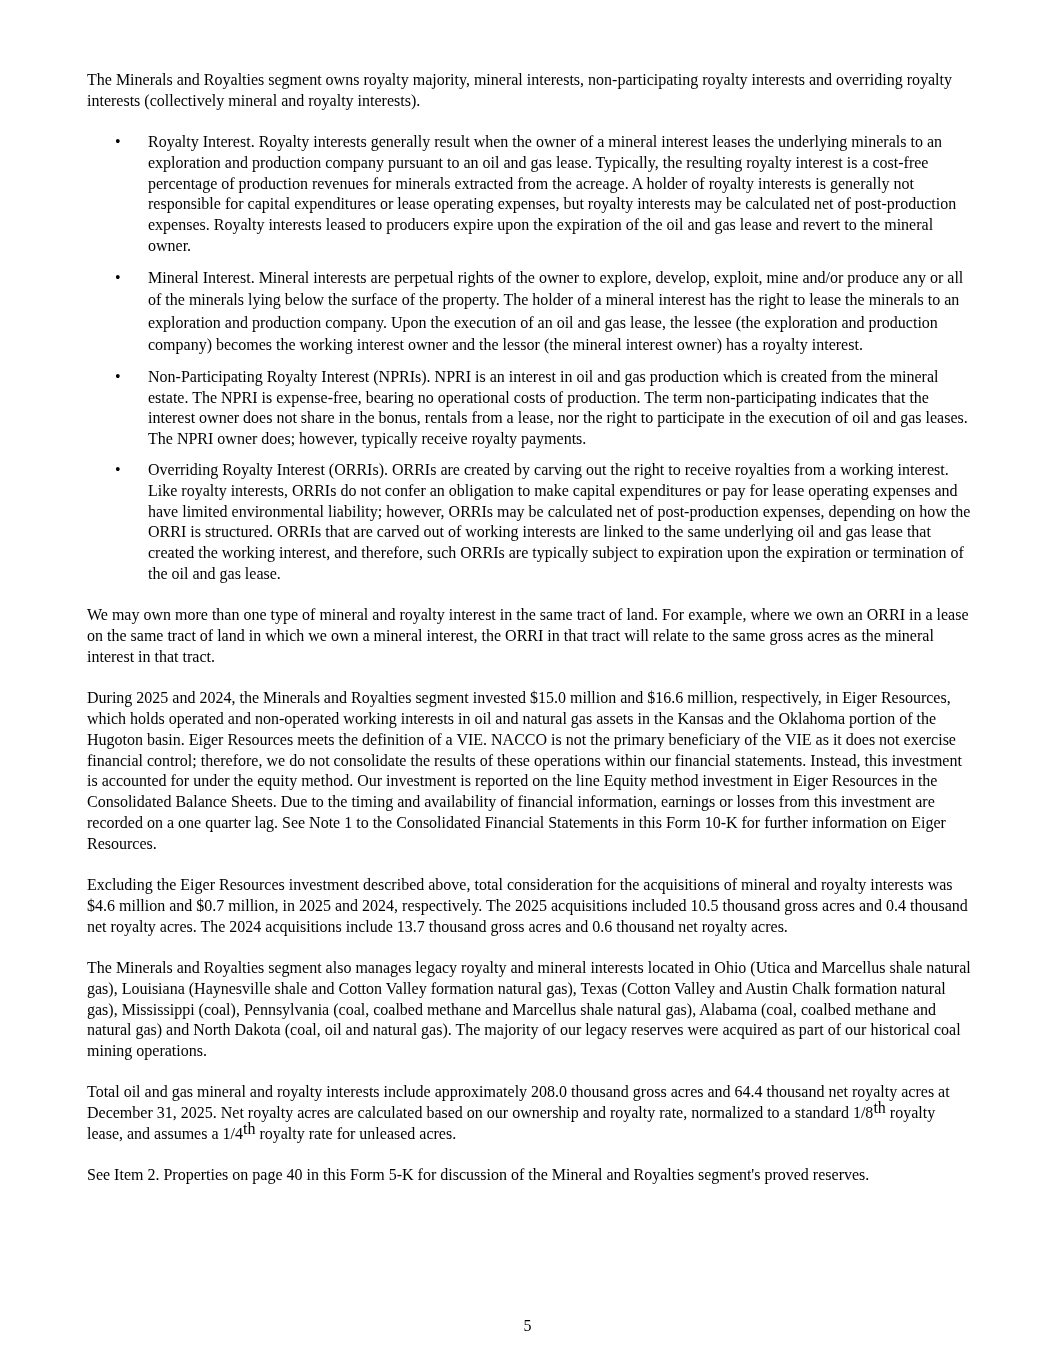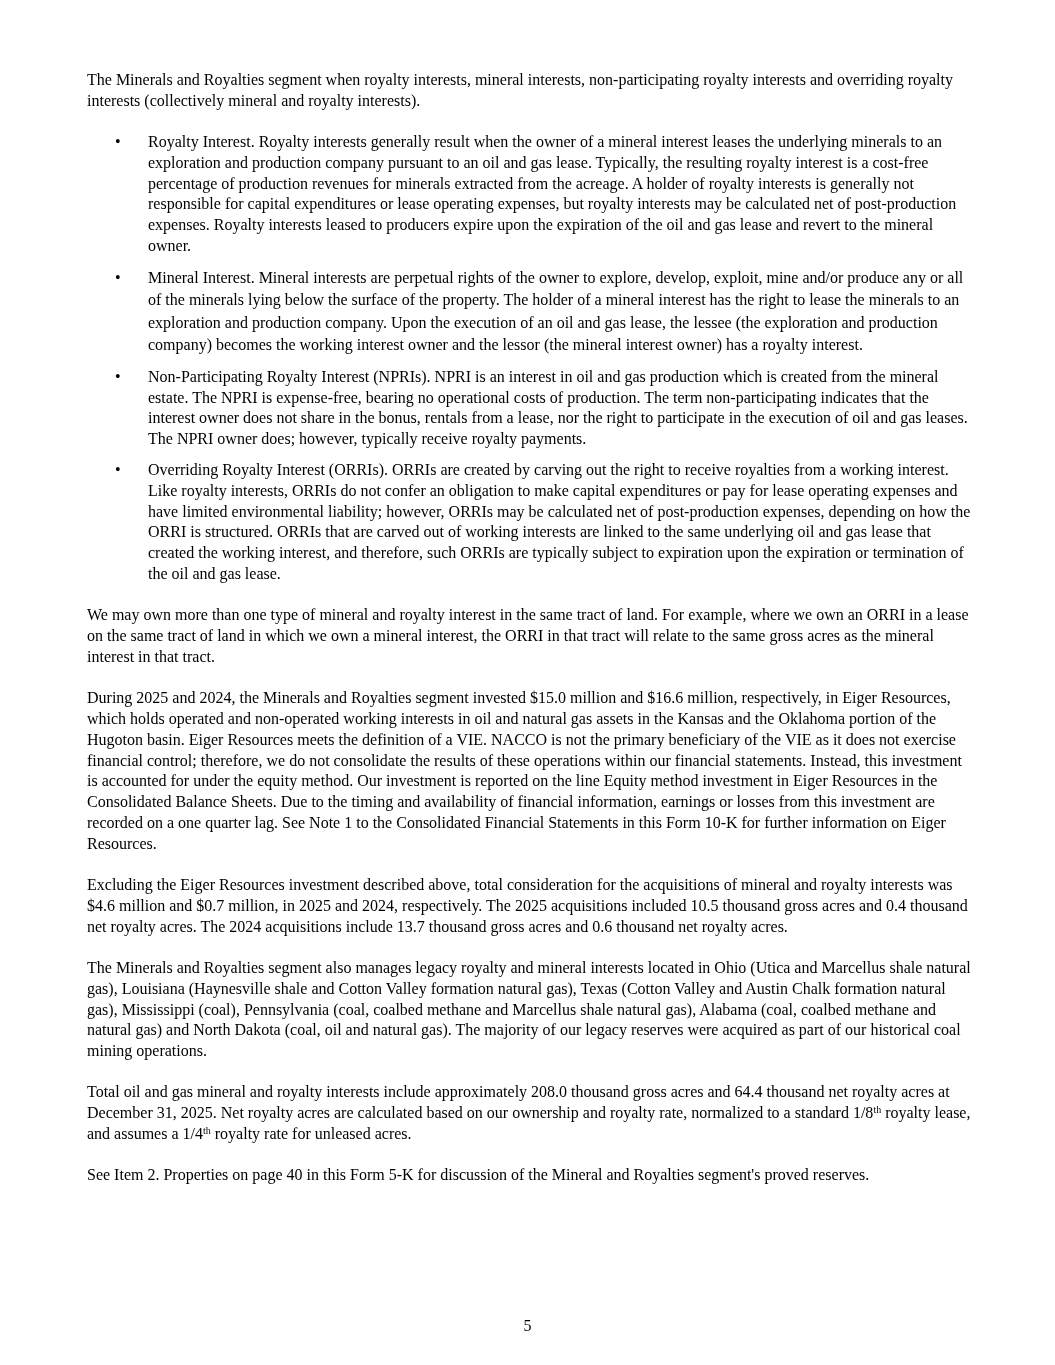--- a/index.html
+++ b/index.html
@@ -27,35 +27,35 @@
     padding-left: 61px;
     margin-bottom: 10px;
   }
   ul.bullets li.mineral { line-height: 22.5px; }
   ul.bullets li:last-child { margin-bottom: 0; }
   .bullet-mark {
     position: absolute;
     left: 28px;
     top: 0;
   }
-  sup { font-size: 10px; line-height: 0; vertical-align: 5px; }
+  sup { font-size: 16px; line-height: 0; vertical-align: 5px; }
   .page-number {
     position: absolute;
     top: 1316px;
     left: 0;
     width: 1055px;
     text-align: center;
   }
 </style>
 </head>
 <body>
 
 <div class="page">
 
-  <p class="para">The Minerals and Royalties segment when royalty interests, mineral interests, non-participating royalty interests and overriding royalty interests (collectively mineral and royalty interests).</p>
+  <p class="para">The Minerals and Royalties segment owns royalty majority, mineral interests, non-participating royalty interests and overriding royalty interests (collectively mineral and royalty interests).</p>
 
   <ul class="bullets">
     <li>
       <span class="bullet-mark">•</span>
       <span>Royalty Interest. Royalty interests generally result when the owner of a mineral interest leases the underlying minerals to an exploration and production company pursuant to an oil and gas lease. Typically, the resulting royalty interest is a cost-free percentage of production revenues for minerals extracted from the acreage. A holder of royalty interests is generally not responsible for capital expenditures or lease operating expenses, but royalty interests may be calculated net of post-production expenses. Royalty interests leased to producers expire upon the expiration of the oil and gas lease and revert to the mineral owner.</span>
     </li>
     <li class="mineral">
       <span class="bullet-mark">•</span>
       <span>Mineral Interest. Mineral interests are perpetual rights of the owner to explore, develop, exploit, mine and/or produce any or all of the minerals lying below the surface of the property. The holder of a mineral interest has the right to lease the minerals to an exploration and production company. Upon the execution of an oil and gas lease, the lessee (the exploration and production company) becomes the working interest owner and the lessor (the mineral interest owner) has a royalty interest.</span>
     </li>

